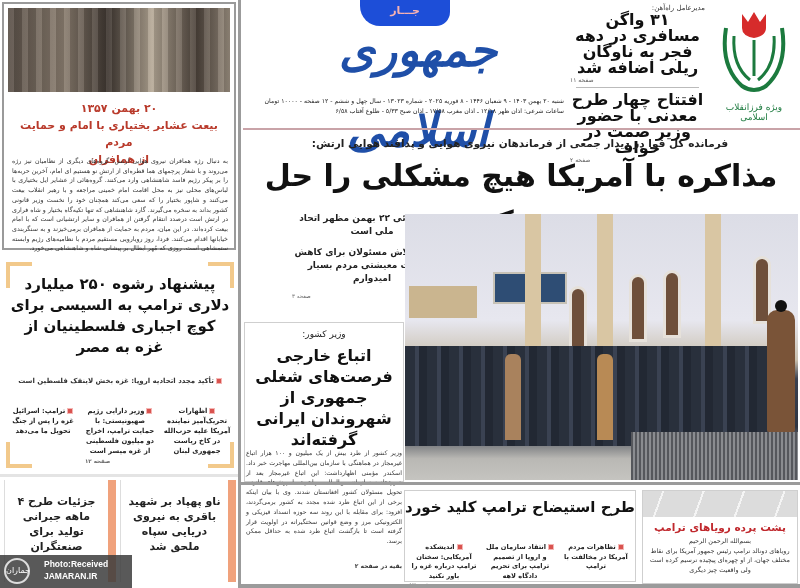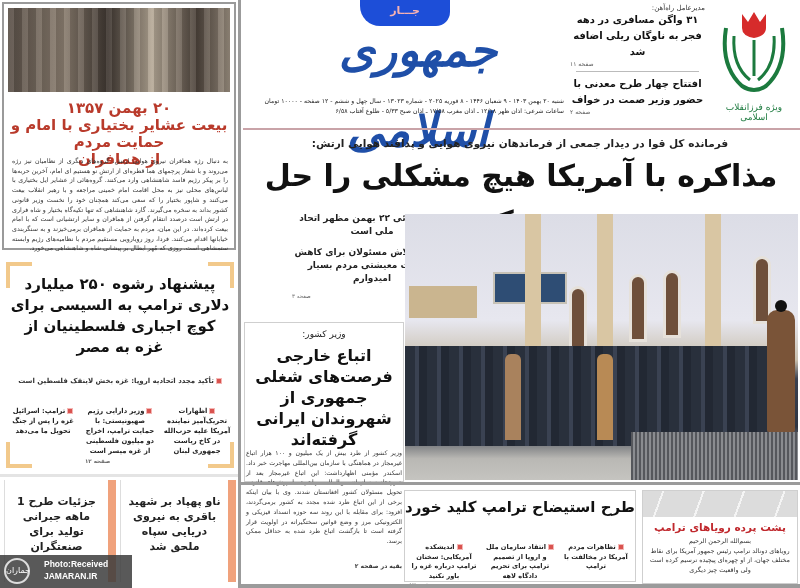--- a/index.html
+++ b/index.html
@@ -5,38 +5,38 @@
   * { box-sizing: border-box; margin: 0; padding: 0; }
   html, body { width: 800px; height: 588px; overflow: hidden; background: #ffffff; }
   body { position: relative; font-family: "DejaVu Sans", sans-serif; color: #111; direction: rtl; }
   .abs { position: absolute; }
 
   
   .logo-box { left: 712px; top: 6px; width: 84px; height: 110px; }
   .logo-caption { font-size: 9px; color: #1c7a3e; text-align: center; font-family: "DejaVu Serif", serif; margin-top: 2px; }
   .tr-news { left: 570px; top: 4px; width: 135px; height: 112px; }
   .tr-kicker { font-size: 7px; color: #333; text-align: right; }
-  .tr-head { font-size: 10px; font-weight: bold; line-height: 16px; text-align: center; }
+  .tr-head { font-size: 16px; font-weight: bold; line-height: 16px; text-align: center; }
   .tr-ref { font-size: 6px; color: #555; text-align: left; direction: rtl; }
   .tr-sep { border-top: 1px solid #bbb; margin: 4px 6px; }
 
   .masthead-title { left: 268px; top: 10px; width: 300px; height: 80px; }
   .masthead-title .name { font-family: "DejaVu Serif", serif; font-size: 46px; font-weight: bold; color: #1f4fa8; text-align: center; letter-spacing: -1px; font-style: italic; line-height: 80px; }
   .masthead-splash { left: 360px; top: 0px; width: 90px; height: 26px; background: #1d4ed8; border-radius: 0 0 14px 20px; }
   .masthead-splash span { color: #f7b2b2; font-size: 11px; font-weight: bold; display: block; text-align: center; line-height: 22px; }
   .dateline { left: 244px; top: 96px; width: 320px; font-size: 6.2px; line-height: 10px; color: #222; text-align: right; }
   .masthead-rule { left: 243px; top: 128px; width: 557px; height: 2px; background: #c9a3a8; }
 
   
   .box1 { left: 2px; top: 2px; width: 234px; height: 248px; border: 2px solid #9a9a9a; background: #fff; }
   .photo-old { position: absolute; left: 4px; top: 4px; width: 222px; height: 84px;
     background: linear-gradient(90deg, #5a5048 0%, #8b7e70 25%, #3f3731 45%, #b7aa98 65%, #4d433b 85%, #9b8f80 100%); }
   .photo-old::after { content: ""; position: absolute; inset: 0;
     background: repeating-linear-gradient(90deg, rgba(255,255,255,0.08) 0 6px, rgba(0,0,0,0.12) 6px 14px); }
-  .box1-title { position: absolute; left: 4px; top: 96px; width: 222px; text-align: center; color: #b93a2b; font-weight: bold; font-size: 15px; line-height: 17px; }
+  .box1-title { position: absolute; left: 4px; top: 96px; width: 222px; text-align: center; color: #b93a2b; font-weight: bold; font-size: 11px; line-height: 17px; }
   .box1-body { position: absolute; left: 8px; top: 152px; width: 216px; font-size: 6.3px; line-height: 9.7px; color: #333; text-align: justify; }
 
   
   .box2 { left: 0px; top: 258px; width: 240px; height: 212px; }
   .bracket { position: absolute; width: 26px; height: 26px; border-color: #f2c98b; border-style: solid; }
   .br-tl { left: 6px; top: 4px; border-width: 4px 0 0 4px; }
   .br-tr { right: 6px; top: 4px; border-width: 4px 4px 0 0; }
   .br-bl { left: 6px; bottom: 2px; border-width: 0 0 4px 4px; }
   .br-br { right: 6px; bottom: 2px; border-width: 0 4px 4px 0; }
   .box2-head { position: absolute; left: 10px; top: 16px; width: 220px; text-align: center; font-weight: bold; font-size: 15px; line-height: 21px; }
@@ -166,21 +166,21 @@
 </div>
 
 <div class="abs hsep-left"></div>
 
 <div class="abs sbox sbox1">
   <div class="bar"></div>
   <div class="txt">ناو پهپاد بر شهید باقری به نیروی دریایی سپاه ملحق شد</div>
 </div>
 <div class="abs sbox sbox2">
   <div class="bar"></div>
-  <div class="txt">جزئیات طرح 1 ماهه جبرانی تولید برای صنعتگران</div>
+  <div class="txt">جزئیات طرح ۴ ماهه جبرانی تولید برای صنعتگران</div>
 </div>
 
 <div class="abs watermark">
   <div class="wm-logo">جماران</div>
   <div class="wm-text">
     <div>Photo:Received</div>
     <div>JAMARAN.IR</div>
   </div>
 </div>
 

